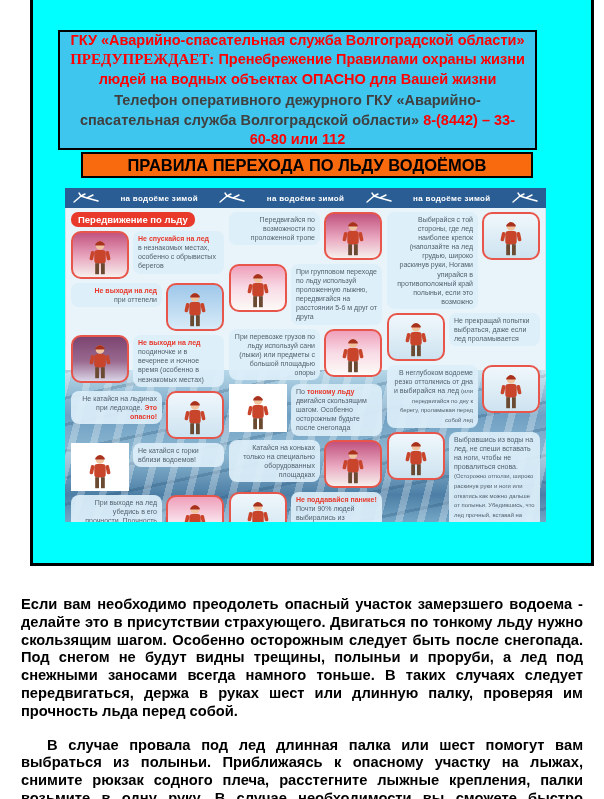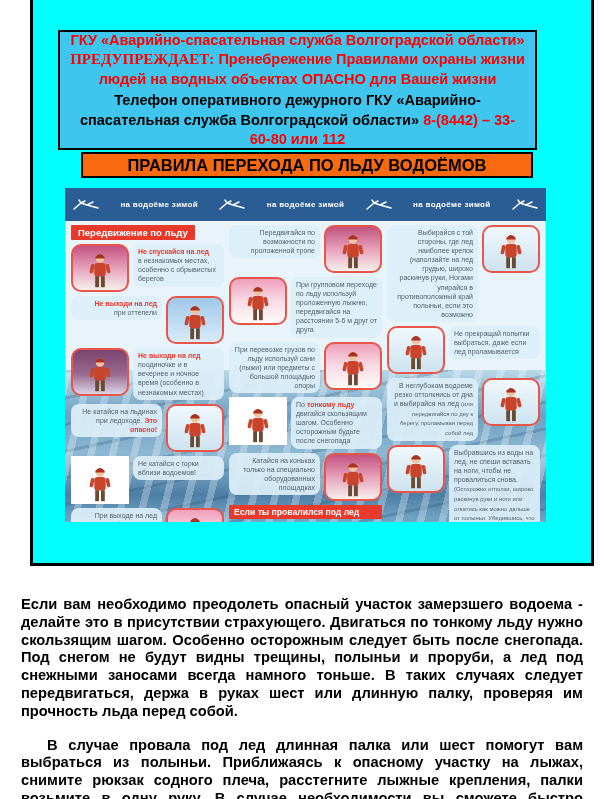--- a/index.html
+++ b/index.html
@@ -11,44 +11,44 @@
     background:var(--panel-bg,#00ffff);
     border-left:3px solid var(--panel-border,#000);
     border-right:3px solid var(--panel-border,#000);
     border-bottom:3px solid var(--panel-border,#000);}
 
   .warning-box{position:absolute;left:25px;top:30px;width:479px;height:120px;box-sizing:border-box;
     background:var(--header-box-bg,#3fc6ef);border:2px solid #000;
     display:flex;flex-direction:column;justify-content:center;text-align:center;
     padding:4px 10px;font-weight:bold;font-size:14.5px;line-height:1.33;}
   .warning-box .red{color:var(--alert-text,#f00);}
-  .warning-box .blk{color:#000000;}
+  .warning-box .blk{color:#404040;}
   .warning-box .serif{font-family:"Liberation Serif",serif;font-size:15px;}
   .phone-line{margin-top:2px;}
 
   .title-banner{position:absolute;left:48px;top:152px;width:452px;height:26px;box-sizing:border-box;
     background:var(--title-banner-bg,#f9690e);border:2px solid #000;color:#000;
     font-weight:bold;font-size:16.5px;line-height:22px;text-align:center;}
 
   
   .poster{position:absolute;left:32px;top:188px;width:481px;height:334px;
     background:var(--poster-bg,#e9f3fa);overflow:hidden;box-shadow:0 0 0 1px #cfe0ea inset;}
-  .top-band{height:33px;background:var(--poster-band-bg,#2a5d94);display:flex;align-items:center;
+  .top-band{height:20px;background:var(--poster-band-bg,#2a5d94);display:flex;align-items:center;
     justify-content:space-between;padding:0 8px;}
   .top-band .band-label{color:#fff;font-weight:bold;font-size:8px;letter-spacing:.3px;white-space:nowrap;}
   .ice-photo{position:absolute;left:0;right:0;bottom:0;height:152px;
     background:
       repeating-linear-gradient(104deg,rgba(255,255,255,.28) 0 7px,rgba(255,255,255,0) 7px 21px),
       repeating-linear-gradient(168deg,rgba(20,60,95,.20) 0 3px,rgba(20,60,95,0) 3px 26px),
       linear-gradient(180deg,#b7d8e8 0,#6f9fc2 30%,#8db8d2 55%,#4d7fa6 82%,#74a6c6 100%);}
   .poster-body{position:relative;z-index:1;display:flex;gap:5px;padding:4px 6px 0;}
   .col{flex:1;display:flex;flex-direction:column;gap:4px;min-width:0;}
 
   .col-banner{background:var(--poster-red,#e8392b);color:#fff;font-weight:bold;font-size:8.6px;
-    line-height:1.18;padding:2px 5px;border-radius:1px;}
+    line-height:1.18;padding:2px 5px;border-radius:7px;}
   .col-banner.fit{align-self:flex-start;font-size:9.5px;padding:2px 7px;}
 
   .row{display:flex;gap:4px;align-items:flex-start;}
   .row .txt{flex:1;min-width:0;font-size:7px;line-height:1.3;color:var(--poster-text,#53626e);
     background:rgba(219,238,249,.93);border-radius:8px;padding:3px 5px;}
   .row.pic-right .txt{text-align:right;}
   .pic{flex:0 0 58px;height:48px;box-sizing:border-box;border:2px solid #e8554a;border-radius:10px;
     display:flex;align-items:flex-end;justify-content:center;overflow:hidden;background:#fff;}
   .pic.v-magenta{background:linear-gradient(180deg,#c2537f 0,#e9a8c0 55%,#f6f0ec 100%);}
   .pic.v-pink{background:linear-gradient(180deg,#ef9fba 0,#f8dbe6 50%,#fdfaf7 100%);}
@@ -258,21 +258,20 @@
     <circle cx="15" cy="8.5" r="4.3" fill="#f0c49e"></circle>
     <path d="M10.3 7 Q15 1 19.7 7 L19.7 8.6 L10.3 8.6 Z" fill="#a8321e"></path>
     <rect x="9.3" y="13" width="11.4" height="13.5" rx="3.2" fill="#c8442a"></rect>
     <rect x="6.2" y="14" width="3.6" height="9.5" rx="1.8" fill="#c8442a" transform="rotate(12 8 14)"></rect>
     <rect x="20.2" y="14" width="3.6" height="9.5" rx="1.8" fill="#c8442a" transform="rotate(-12 22 14)"></rect>
     <rect x="10.2" y="26.2" width="3.8" height="11" fill="#6b4a32"></rect>
     <rect x="16" y="26.2" width="3.8" height="11" fill="#6b4a32"></rect>
   </svg>
 </div>
             </div>
-            <div class="col-banner">Если ты провалился под лед</div>
             <div class="row pic-left">
               <div class="pic v-ice">
   <svg width="30" height="40" viewBox="0 0 30 40" aria-hidden="true">
     <circle cx="15" cy="8.5" r="4.3" fill="#f0c49e"></circle>
     <path d="M10.3 7 Q15 1 19.7 7 L19.7 8.6 L10.3 8.6 Z" fill="#a8321e"></path>
     <rect x="9.3" y="13" width="11.4" height="13.5" rx="3.2" fill="#c8442a"></rect>
     <rect x="6.2" y="14" width="3.6" height="9.5" rx="1.8" fill="#c8442a" transform="rotate(12 8 14)"></rect>
     <rect x="20.2" y="14" width="3.6" height="9.5" rx="1.8" fill="#c8442a" transform="rotate(-12 22 14)"></rect>
     <rect x="10.2" y="26.2" width="3.8" height="11" fill="#6b4a32"></rect>
     <rect x="16" y="26.2" width="3.8" height="11" fill="#6b4a32"></rect>

